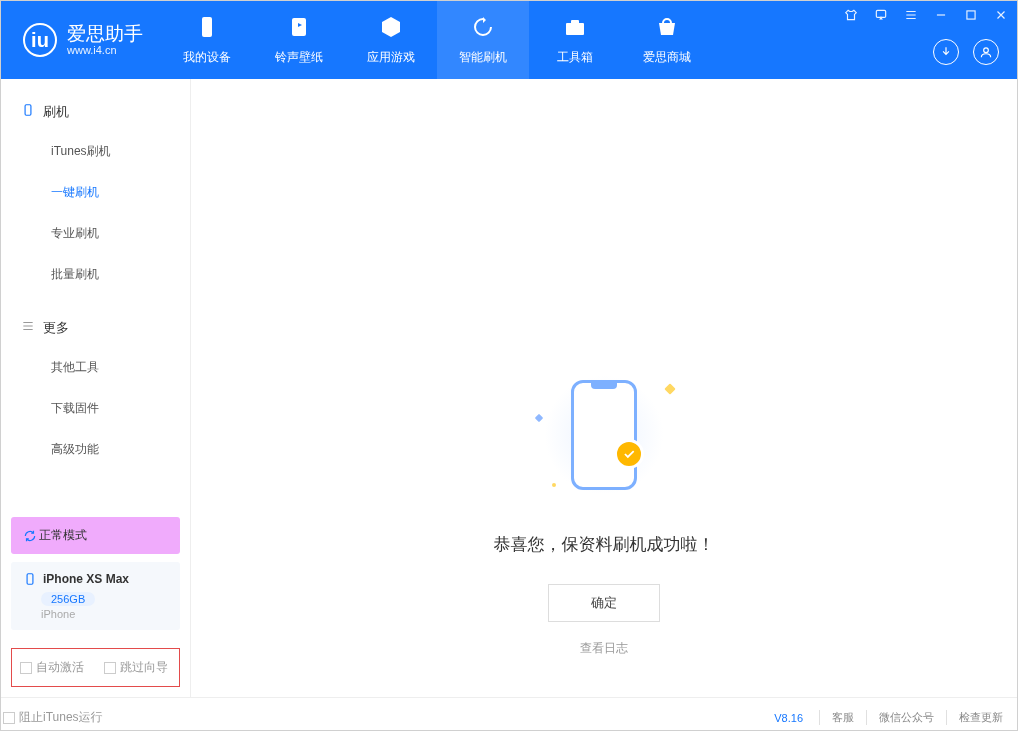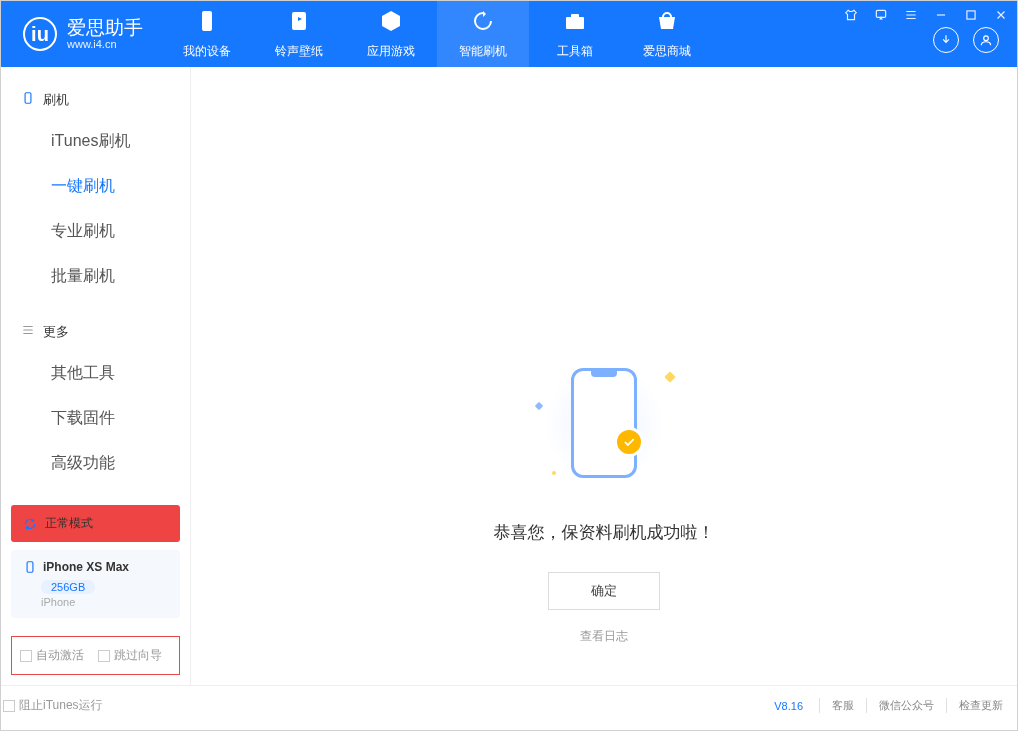--- a/index.html
+++ b/index.html
@@ -1,43 +1,43 @@
 <!DOCTYPE html>
 <html><head>
 <meta charset="utf-8">
 <style>
 * { margin: 0; padding: 0; box-sizing: border-box; font-family: "Microsoft YaHei", sans-serif; }
 body { background: #fff; width: 1018px; height: 731px; overflow: hidden; border: 1px solid #d0d0d0; }
-.header { background: #1677ff; height: 66px; display: flex; align-items: center; color: #fff; position: relative; }
+.header { background: #1677ff; height: 78px; display: flex; align-items: center; color: #fff; position: relative; }
 .logo-area { display: flex; align-items: center; padding: 0 18px 0 22px; }
 .logo-circle { width: 34px; height: 34px; border: 2.5px solid #fff; border-radius: 50%; display: flex; align-items: center; justify-content: center; font-weight: bold; font-size: 20px; margin-right: 10px; }
 .logo-text { display: flex; flex-direction: column; line-height: 1.1; }
 .logo-title { font-size: 19px; font-weight: 500; }
 .logo-sub { font-size: 11px; opacity: .9; }
 .nav-tabs { display: flex; height: 100%; }
 .nav-tab { width: 92px; display: flex; flex-direction: column; align-items: center; justify-content: center; cursor: pointer; font-size: 12px; gap: 10px; }
 .nav-tab.active { background: rgba(255,255,255,.12); }
 .nav-tab svg { width: 24px; height: 24px; fill: #fff; }
 .win-controls { position: absolute; right: 8px; top: 6px; display: flex; gap: 14px; align-items: center; }
 .win-controls span { color: #fff; font-size: 14px; cursor: pointer; opacity: .9; width: 16px; height: 16px; display: inline-flex; align-items: center; justify-content: center; }
 .hdr-icons { position: absolute; right: 18px; bottom: 14px; display: flex; gap: 14px; }
 .hdr-icons .circ { width: 26px; height: 26px; border: 1.5px solid #fff; border-radius: 50%; display: flex; align-items: center; justify-content: center; cursor: pointer; }
 .body-area { display: flex; height: 618px; }
 .sidebar { width: 190px; border-right: 1px solid #eee; background: #fff; display: flex; flex-direction: column; }
 .side-group { padding-top: 18px; }
 .side-header { display: flex; align-items: flex-start; gap: 8px; padding: 6px 20px 10px; font-size: 13px; color: #333; font-weight: 500; }
-.side-item { padding: 12px 20px 12px 50px; font-size: 16px; color: #555; cursor: pointer; }
+.side-item { padding: 12px 20px 12px 50px; font-size: 12px; color: #555; cursor: pointer; }
 .side-item.active { color: #1677ff; }
 .side-spacer { flex: 1; }
-.status-box { margin: 8px 10px; background: #ef4444; border-radius: 3px; padding: 10px 12px; display: flex; align-items: center; gap: 8px; font-size: 12px; color: #333; }
+.status-box { margin: 8px 10px; background: #f0abfc; border-radius: 3px; padding: 10px 12px; display: flex; align-items: center; gap: 2px; font-size: 12px; color: #333; }
 .device-box { margin: 0 10px 10px; background: #f5f8fc; border-radius: 3px; padding: 10px 12px; }
 .device-name { font-size: 12px; font-weight: bold; color: #333; display: flex; align-items: flex-start; gap: 6px; }
 .device-cap { display: inline-block; background: #e8f1ff; color: #1677ff; border-radius: 10px; padding: 1px 10px; font-size: 11px; margin: 6px 0 2px 18px; }
 .device-type { font-size: 11px; color: #aaa; margin-left: 18px; }
-.checkbox-row { border: 1.5px solid #e34b4b; margin: 8px 10px 10px 10px; padding: 10px 8px; display: flex; gap: 14px; align-items: center; }
+.checkbox-row { border: 1.5px solid #e34b4b; margin: 8px 10px 10px 10px; padding: 10px 8px; display: flex; gap: 20px; align-items: center; }
 .chk { display: flex; align-items: center; gap: 4px; font-size: 12px; color: #999; cursor: pointer; }
 .chk-box { width: 12px; height: 12px; border: 1px solid #ccc; background: #fff; }
 .main { flex: 1; display: flex; flex-direction: column; align-items: center; justify-content: flex-end; padding-bottom: 40px; }
 .phone-illus { position: relative; width: 140px; height: 140px; margin-bottom: 28px; display:flex; align-items:center; justify-content:center;}
 .phone-glow { position:absolute; width:120px; height:120px; background:radial-gradient(circle,#eaf2ff 0%,rgba(234,242,255,0) 70%); border-radius:50%;}
 .phone-body { position:relative; width:66px; height:110px; border:3px solid #7db0ff; border-radius:12px; background:#fff;}
 .phone-notch { position:absolute; top:0; left:50%; transform:translateX(-50%); width:26px; height:6px; background:#7db0ff; border-radius:0 0 4px 4px;}
 .check-badge { position:absolute; right:-10px; bottom:18px; width:30px; height:30px; background:#ffb800; border-radius:50%; display:flex; align-items:center; justify-content:center; border:3px solid #fff;}
 .check-badge svg{width:14px;height:14px;fill:#fff;}
 .spark { position:absolute; background:#8fb8ff; border-radius:1px;}

